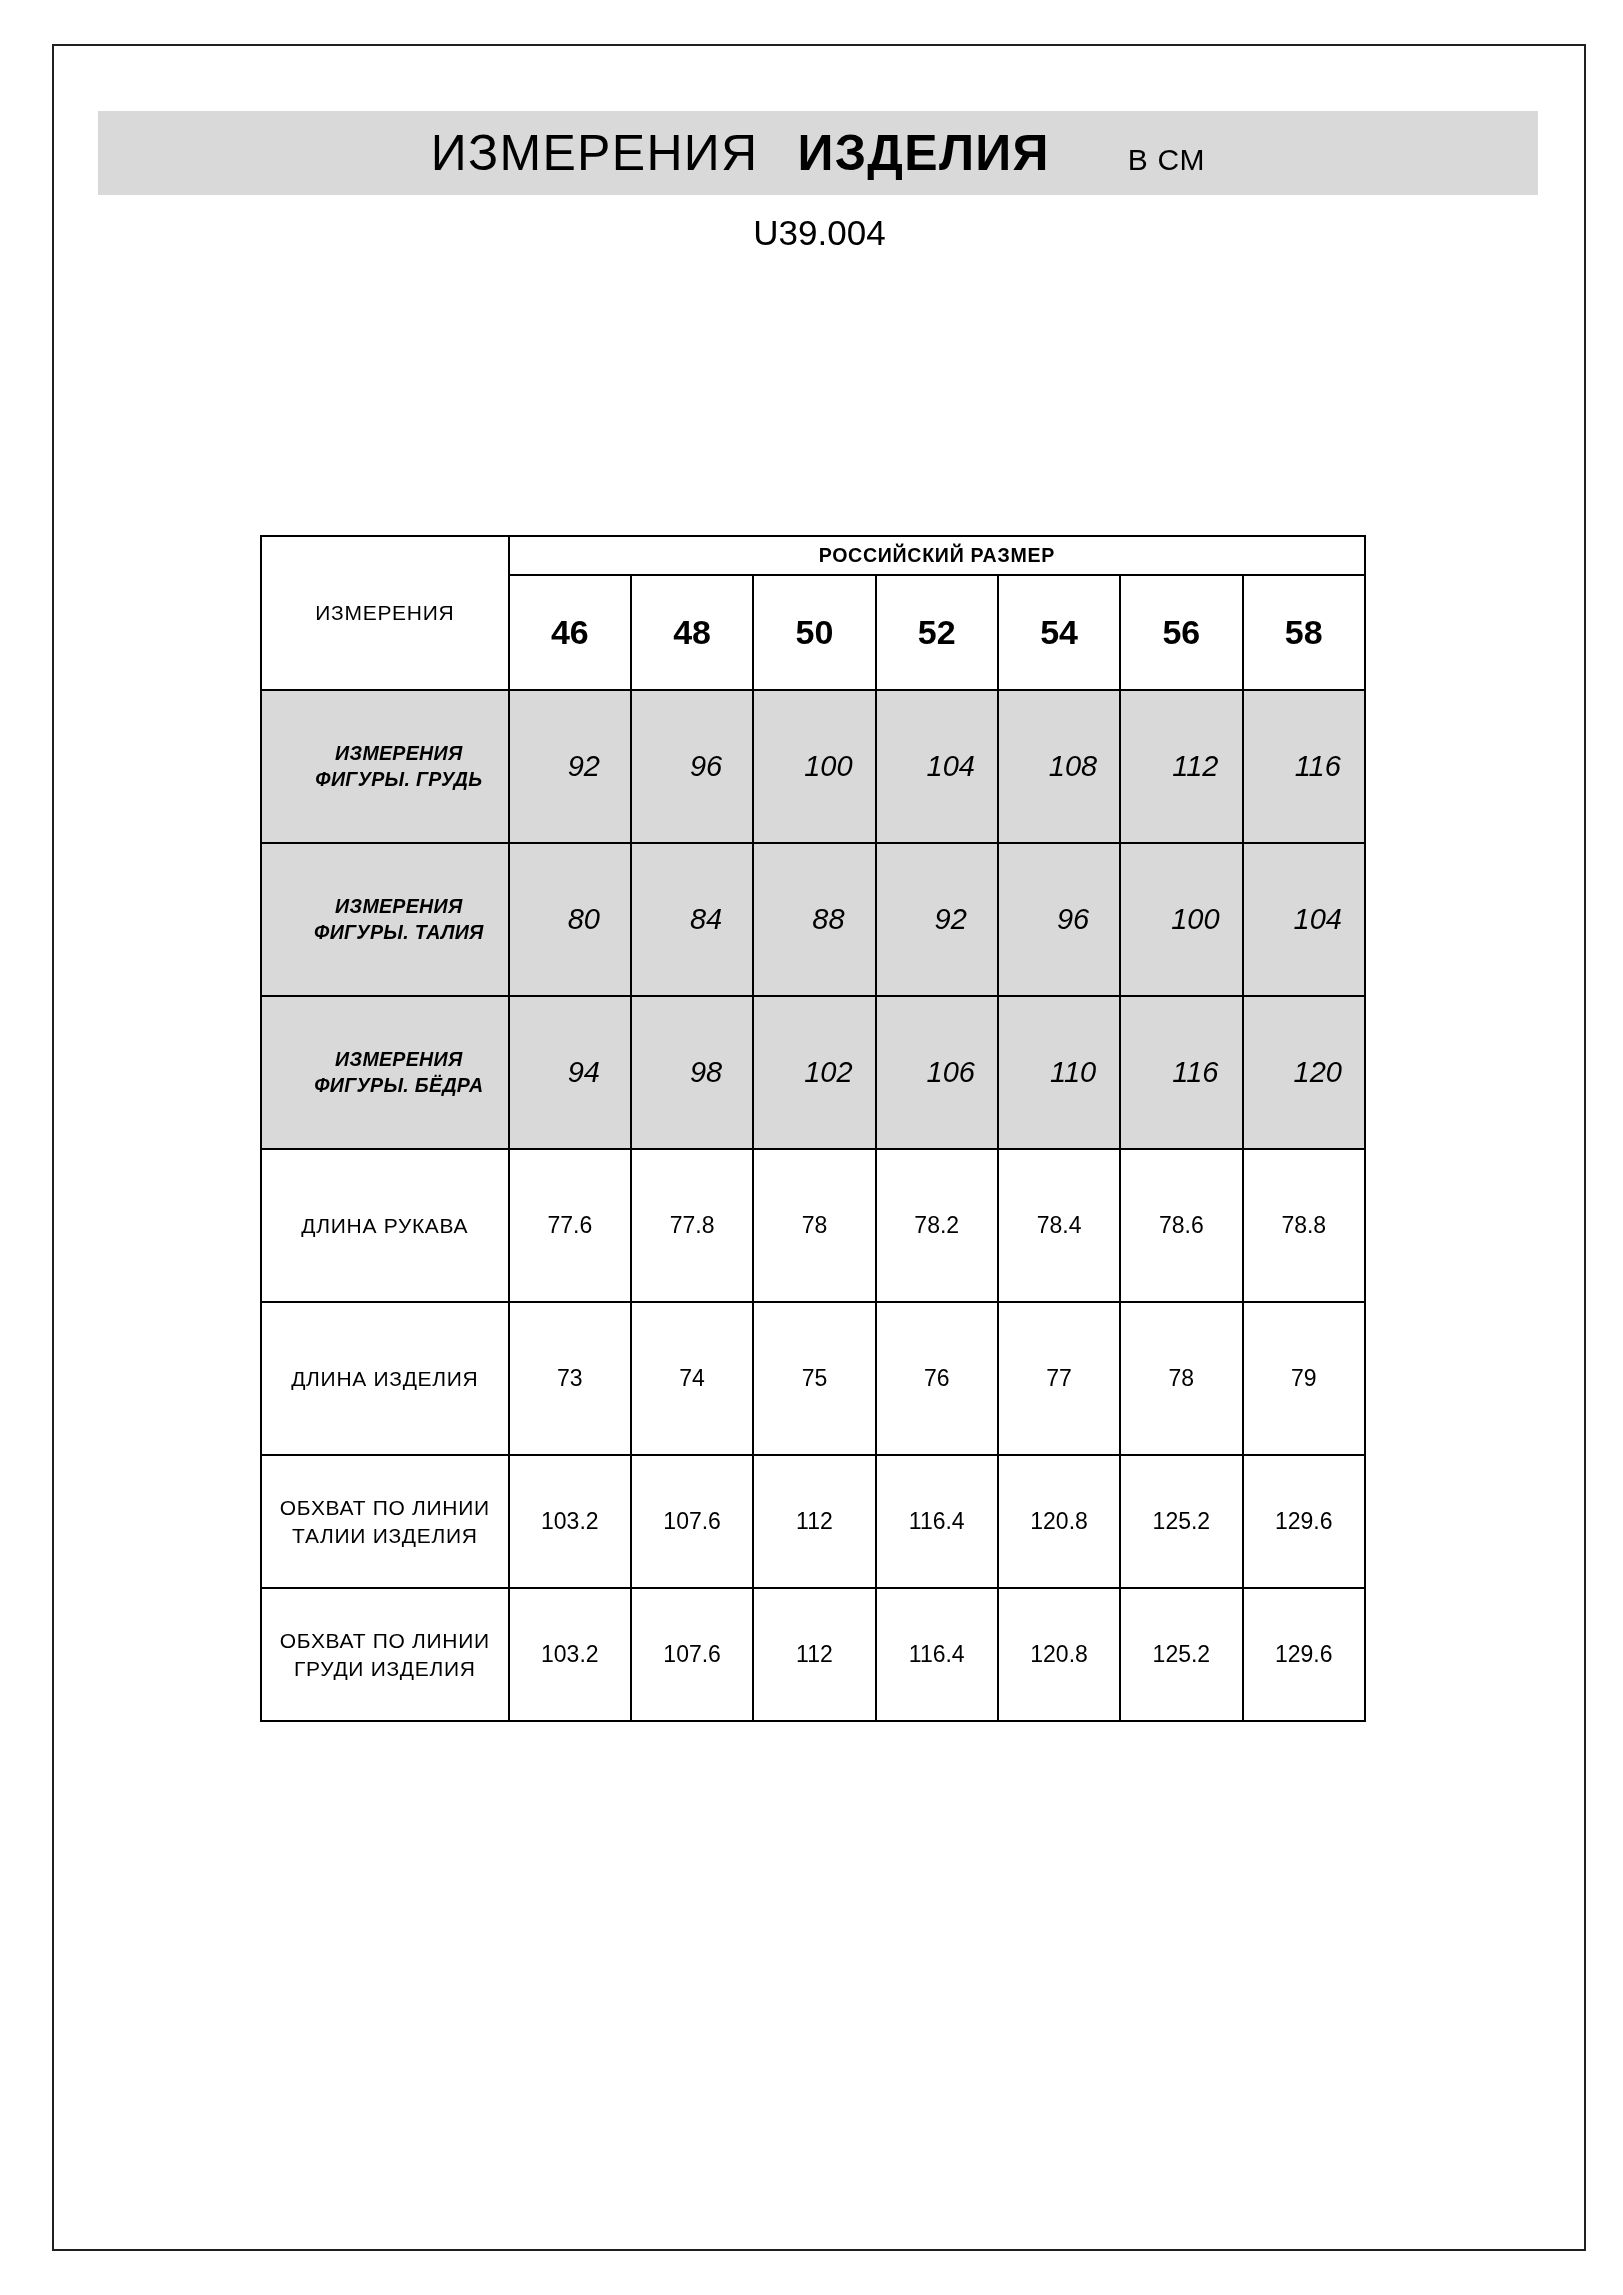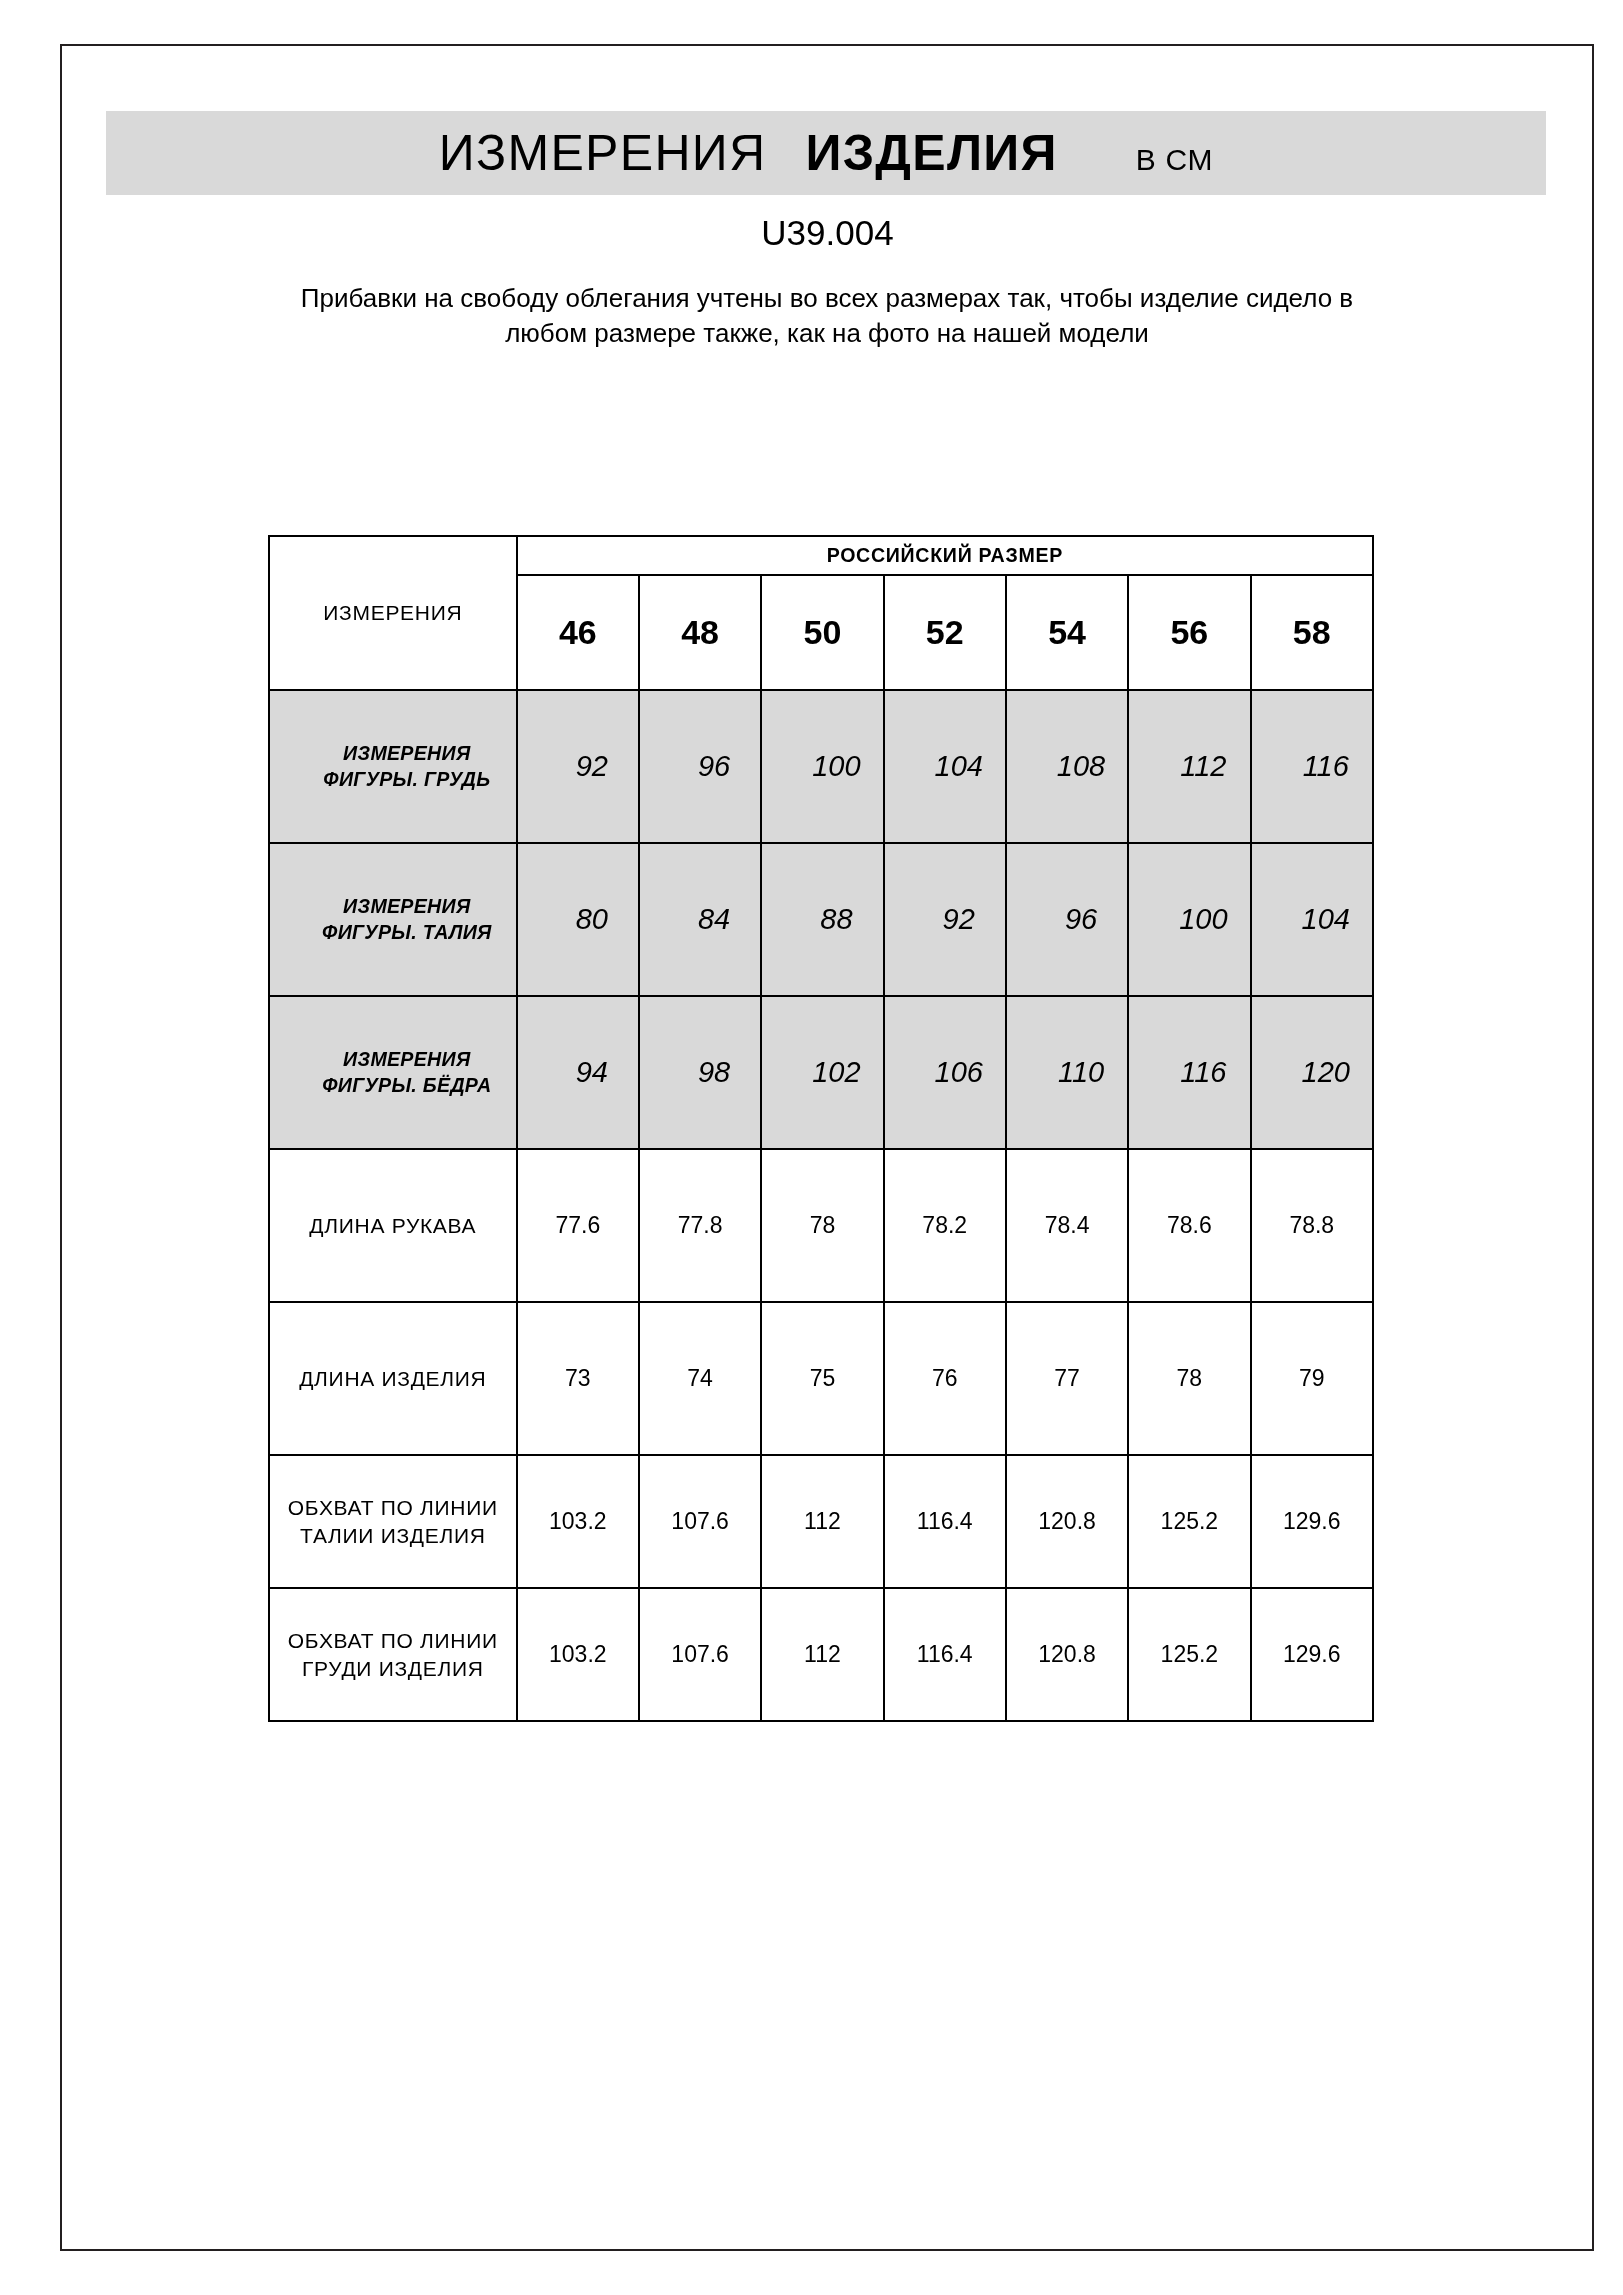--- a/index.html
+++ b/index.html
@@ -20,21 +20,21 @@
     left: 44px;
     top: 44px;
     width: 1534px;
     height: 2207px;
     border: 2px solid #231f20;
     box-sizing: border-box;
   }
 
   .content {
     position: absolute;
-    left: 16px;
+    left: 8px;
     top: 0;
     width: 1362px;
     height: 2295px;
   }
 
   
   .banner {
     position: absolute;
     left: 90px;
     top: 111px;
@@ -166,21 +166,20 @@
   <div class="banner">
     <div class="banner-inner">
       <span class="banner-word1">ИЗМЕРЕНИЯ</span>
       <span class="banner-word2">ИЗДЕЛИЯ</span>
       <span class="banner-unit">В СМ</span>
     </div>
   </div>
 
   <div class="article-code">U39.004</div>
 
-  <div class="note">Прибавки на свободу облегания учтены во всех размерах так, чтобы изделие сидело в любом размере также, как на фото на нашей модели</div>
 
   <div class="table-wrap">
     <table class="sizes">
       <colgroup>
         <col class="labelcol">
         <col class="sizecol">
           <col class="sizecol">
           <col class="sizecol">
           <col class="sizecol">
         <col class="sizecol">

